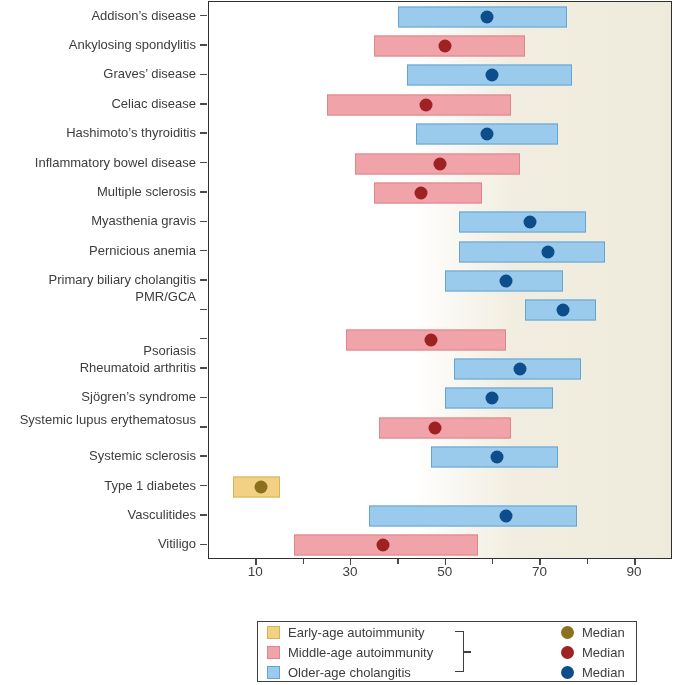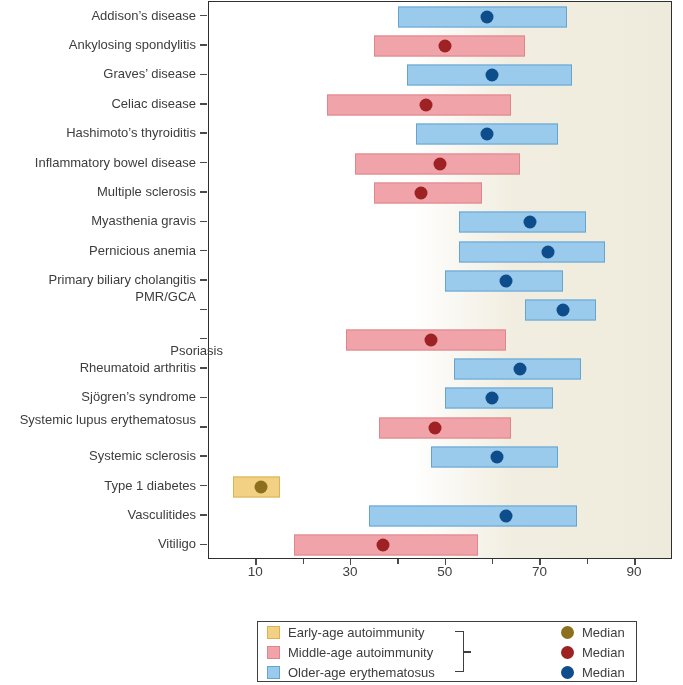--- a/index.html
+++ b/index.html
@@ -131,21 +131,21 @@
       <div class="ylab" style="top: 191.895px;">Multiple sclerosis</div>
       <div class="ytick" style="left: 200px; top: 191.145px;"></div>
       <div class="ylab" style="top: 221.263px;">Myasthenia gravis</div>
       <div class="ytick" style="left: 200px; top: 220.513px;"></div>
       <div class="ylab" style="top: 250.632px;">Pernicious anemia</div>
       <div class="ytick" style="left: 200px; top: 249.882px;"></div>
       <div class="ylab" style="top: 280px; text-align: right;">Primary biliary cholangitis</div>
       <div class="ytick" style="left: 200px; top: 279.25px;"></div>
       <div class="ylab" style="top: 297px;">PMR/GCA</div>
       <div class="ytick" style="left: 200px; top: 308.618px;"></div>
-      <div class="ylab" style="top: 351px; padding-left: 27px;">Psoriasis</div>
+      <div class="ylab" style="top: 351px;">Psoriasis</div>
       <div class="ytick" style="left: 200px; top: 337.987px;"></div>
       <div class="ylab" style="top: 368.105px;">Rheumatoid arthritis</div>
       <div class="ytick" style="left: 200px; top: 367.355px;"></div>
       <div class="ylab" style="top: 397.474px;">Sjögren’s syndrome</div>
       <div class="ytick" style="left: 200px; top: 396.724px;"></div>
       <div class="ylab" style="top: 420px;">Systemic lupus erythematosus</div>
       <div class="ytick" style="left: 200px; top: 426.092px;"></div>
       <div class="ylab" style="top: 456.211px;">Systemic sclerosis</div>
       <div class="ytick" style="left: 200px; top: 455.461px;"></div>
       <div class="ylab" style="top: 485.579px;">Type 1 diabetes</div>
@@ -177,21 +177,21 @@
         <div class="legend-item" style="top: 10px;">
           <span class="swatch" style="background: rgb(242, 209, 133); border-color: rgb(216, 178, 85);"></span>
           <span class="legend-item-label">Early-age autoimmunity</span>
         </div>
         <div class="legend-item" style="top: 30px;">
           <span class="swatch" style="background: rgb(240, 163, 168); border-color: rgb(221, 134, 140);"></span>
           <span class="legend-item-label">Middle-age autoimmunity</span>
         </div>
         <div class="legend-item" style="top: 50px;">
           <span class="swatch" style="background: rgb(155, 203, 236); border-color: rgb(102, 164, 208);"></span>
-          <span class="legend-item-label">Older-age erythematosus</span>
+          <span class="legend-item-label">Older-age cholangitis</span>
         </div>
       </div>
     <div class="bracket"></div>
     <div class="bracket-mid"></div>
     <div id="legend-medians">
         <div class="legend-median" style="top: 10px;">
           <span class="dot" style="background: rgb(141, 112, 29);"></span>
           <span class="legend-item-label">Median</span>
         </div>
         <div class="legend-median" style="top: 30px;">

